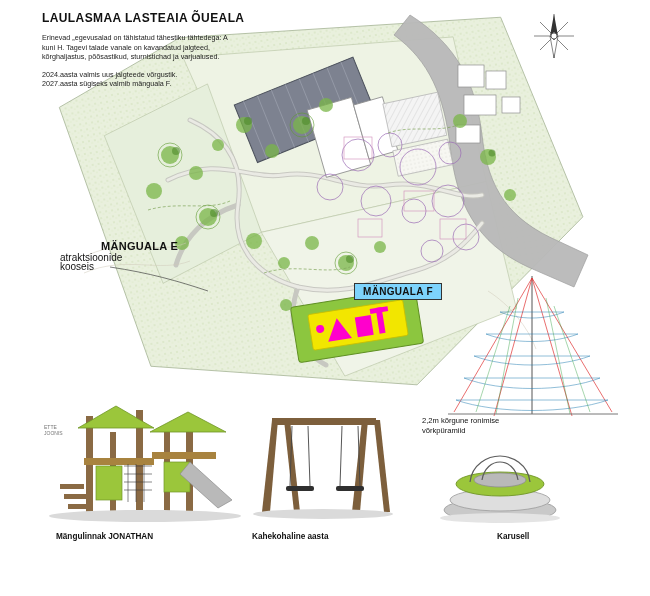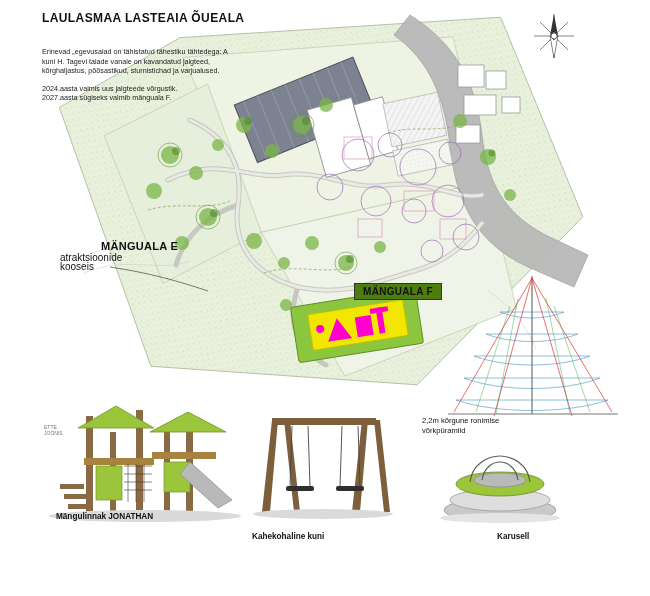--- a/index.html
+++ b/index.html
@@ -9,41 +9,41 @@
     font-family:"Liberation Sans", sans-serif;
     overflow:hidden;
     position:relative;
   }
   #root{position:absolute;inset:0;}
 
   
   .title-block{position:absolute;left:42px;top:12px;width:260px;}
   .title-line{font-size:12px;font-weight:bold;letter-spacing:.4px;color:#111;line-height:13px;}
   .body-text{font-size:7.2px;color:#222;line-height:9.6px;margin-top:7px;white-space:pre-line;}
-  .body-text.b2{margin-top:22px;}
+  .body-text.b2{margin-top:8px;}
   .body-text.b3{margin-top:8px;}
 
   
   .compass{position:absolute;left:530px;top:10px;width:48px;height:52px;}
 
   
   .map-wrap{position:absolute;left:58px;top:5px;width:560px;height:420px;}
   .map-svg{position:absolute;left:0;top:0;}
 
   
   .lbl{position:absolute;font-size:9px;color:#111;}
   .lbl-mangA{left:58px;top:240px;font-size:11px;font-weight:bold;letter-spacing:.3px;padding-left:43px;}
   .lbl-mangA-sub{left:60px;top:253px;font-size:10px;line-height:9px;}
-  .mangB-badge{position:absolute;left:296px;top:278px;background:#4d7c0f;border:1px solid #333;
+  .mangB-badge{position:absolute;left:296px;top:278px;background:#7dd3fc;border:1px solid #333;
     padding:2px 8px;font-size:10px;font-weight:bold;letter-spacing:.3px;color:#111;}
   .lbl-pyramid{position:absolute;left:422px;top:416px;font-size:7.6px;line-height:9.6px;color:#111;}
 
   
   .cap{position:absolute;font-size:8.2px;color:#111;font-weight:bold;}
-  .cap-1{left:56px;top:512px;}
+  .cap-1{left:56px;top:532px;}
   .cap-2{left:252px;top:532px;}
   .cap-3{left:497px;top:532px;}
 
   
   .photo{position:absolute;}
   .ph-jonathan{left:40px;top:392px;width:210px;height:130px;}
   .ph-swing{left:248px;top:402px;width:150px;height:120px;}
   .ph-karusell{left:430px;top:440px;width:140px;height:86px;}
   .ph-net{left:440px;top:272px;width:185px;height:150px;}
 
@@ -351,16 +351,16 @@
       <g stroke="#5d5d5d" stroke-width="1.2" fill="none">
         <path d="M40,42 C42,24 58,16 70,16 C82,16 98,24 100,42"></path>
         <path d="M52,40 C54,28 62,22 70,22"></path>
         <path d="M88,40 C86,28 78,22 70,22"></path>
       </g>
       <ellipse cx="70" cy="78" rx="60" ry="5" fill="#e4e4e4"></ellipse>
     </svg>
   </div>
 
   <div class="cap cap-1">Mängulinnak JONATHAN</div>
-  <div class="cap cap-2">Kahekohaline kuni</div>
+  <div class="cap cap-2">Kahekohaline aasta</div>
   <div class="cap cap-3">Karusell</div>
 
 </div>
 
 </body></html>

